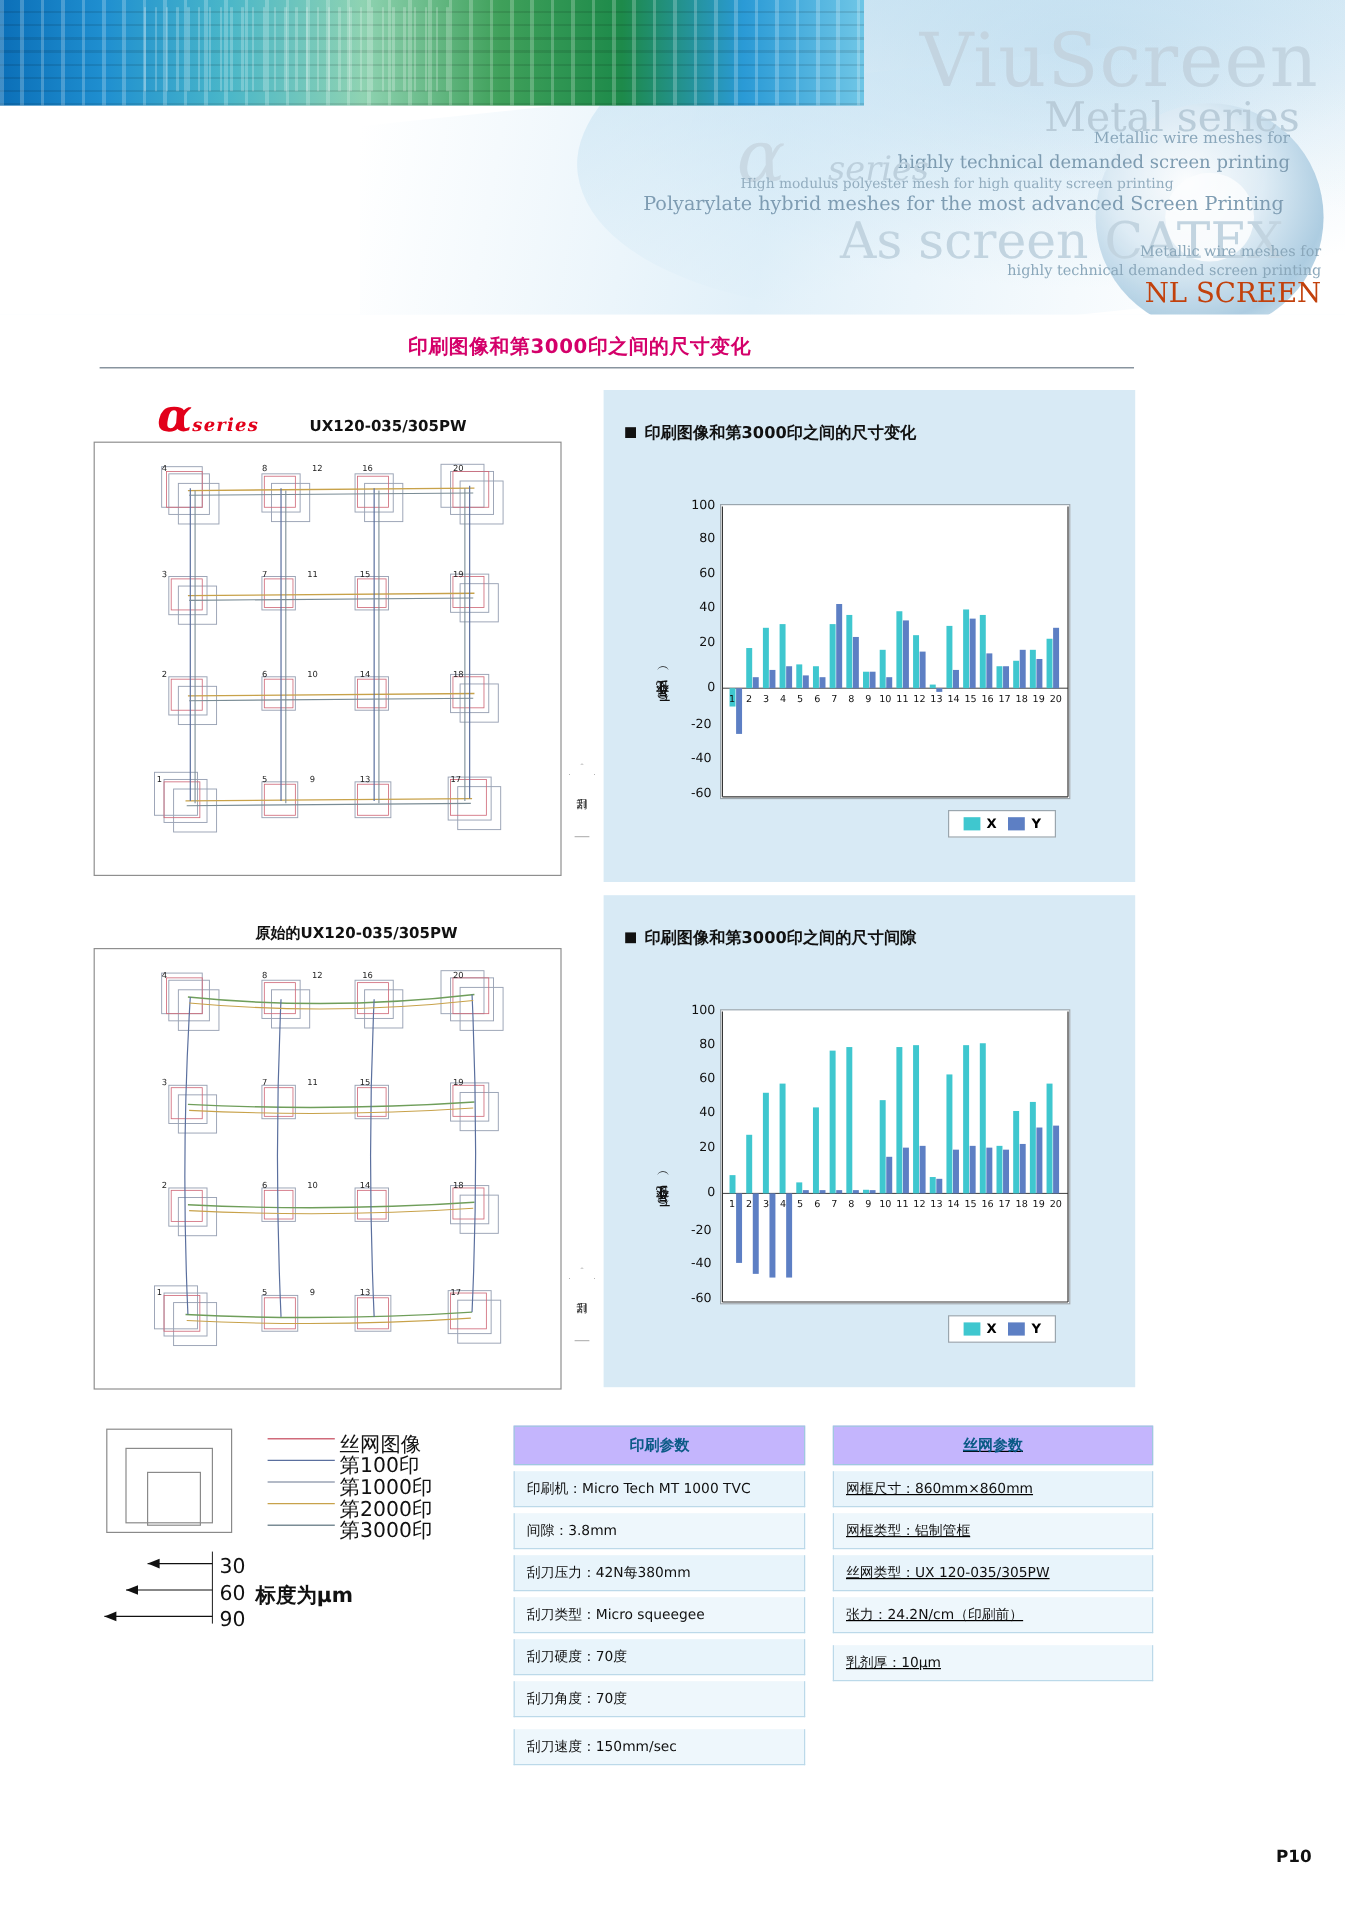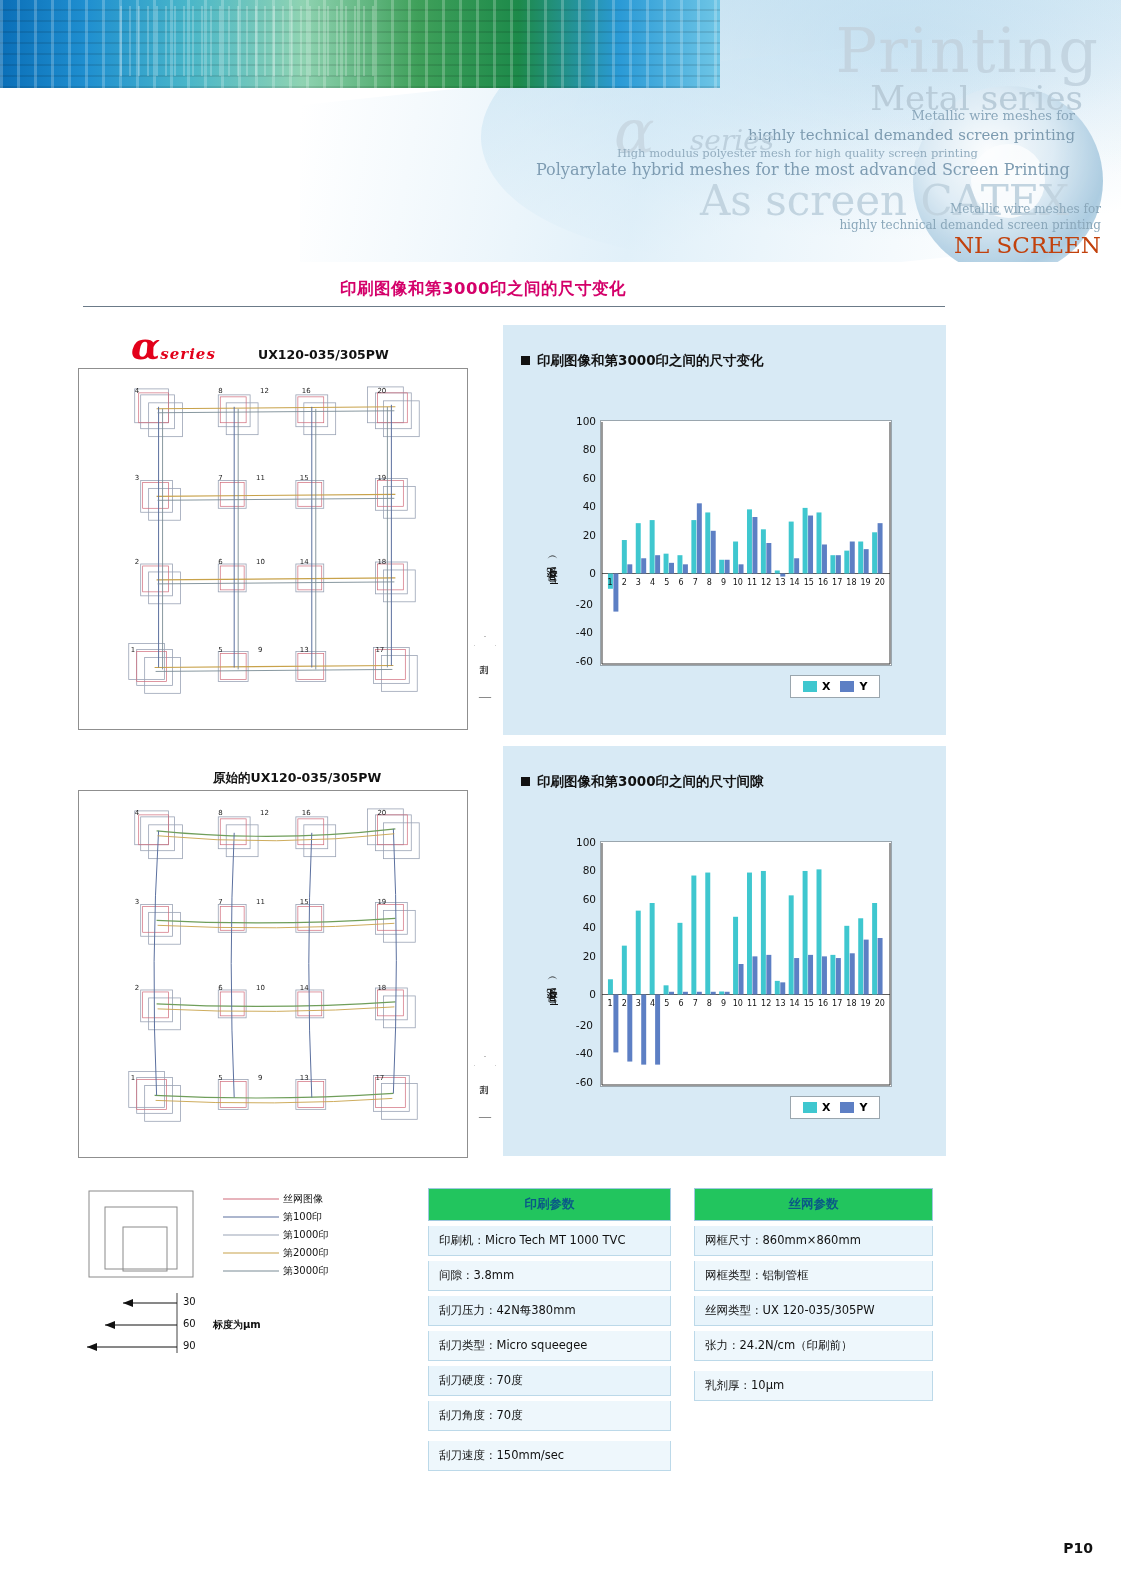--- a/index.html
+++ b/index.html
@@ -149,26 +149,26 @@
   .xtick { position:absolute; font-size:8px; color:#111; text-align:center; width:12px; }
   .legend {
     position:absolute; background:#ffffff; border:1px solid #9aa6ae;
     display:flex; align-items:center; gap:10px; padding:4px 12px;
   }
   .legend .item { display:flex; align-items:center; gap:5px; font-size:11px; font-weight:bold; }
   .legend .sw { width:14px; height:11px; display:inline-block; }
 
   
   .legend-block { position:absolute; left:83px; top:1185px; width:330px; height:190px; }
-  .lb-text { position:absolute; font-size:10px; color:#111; }
+  .lb-text { position:absolute; font-size:17px; color:#111; }
 
   
   .ptable { position:absolute; }
   .ptable .hdr {
-    background:#22c55e; border:1px solid #9fc9de; color:#0a5a86;
+    background:#c4b5fd; border:1px solid #9fc9de; color:#0a5a86;
     font-size:12.5px; font-weight:bold; text-align:center; padding:7px 0;
   }
   .ptable .row {
     background:#e8f4fb; border:1px solid #bcd9e9; border-top:none;
     font-size:11.5px; color:#111; padding:7px 10px;
   }
   .ptable .row.alt { background:#eef7fc; }
   .ptable .gap { height:5px; }
 
   .pageno {
@@ -179,21 +179,21 @@
 <body>
 
 <div class="banner">
   <div class="banner-bg"></div>
   <div class="swoosh1"></div>
   <div class="swoosh2"></div>
   <div class="swoosh3"></div>
   <div class="disc"></div>
   <div class="banner-photo"></div>
 
-  <div class="bt bt-viscreen">Printing</div>
+  <div class="bt bt-viscreen">ViuScreen</div>
   <div class="bt bt-metal">Metal series</div>
   <div class="bt bt-metal-l1">Metallic wire meshes for</div>
   <div class="bt bt-metal-l2">highly technical demanded screen printing</div>
   <div class="bt bt-alpha">α</div>
   <div class="bt bt-series">series</div>
   <div class="bt bt-hm">High modulus polyester mesh for high quality screen printing</div>
   <div class="bt bt-poly">Polyarylate hybrid meshes for the most advanced Screen Printing</div>
   <div class="bt bt-catex">As screen CATEX</div>
   <div class="bt bt-mw1">Metallic wire meshes for</div>
   <div class="bt bt-mw2">highly technical demanded screen printing</div>
@@ -652,21 +652,21 @@
       <div class="gap"></div>
       <div class="row">刮刀硬度：70度</div>
       <div class="gap"></div>
       <div class="row alt">刮刀角度：70度</div>
       <div class="gap"></div>
       <div class="gap"></div>
       <div class="row alt">刮刀速度：150mm/sec</div>
     </div>
 </div>
 
-<div class="ptable" style="left:694px; top:1188px; width:239px;">
+<div class="ptable" style="left:694px; top:1188px; width:267px;text-decoration:underline;">
   <div class="hdr">丝网参数</div>
   <div class="gap"></div>
   <div id="mesh-rows">
       <div class="row">网框尺寸：860mm×860mm</div>
       <div class="gap"></div>
       <div class="row alt">网框类型：铝制管框</div>
       <div class="gap"></div>
       <div class="row">丝网类型：UX 120-035/305PW</div>
       <div class="gap"></div>
       <div class="row alt">张力：24.2N/cm（印刷前）</div>

